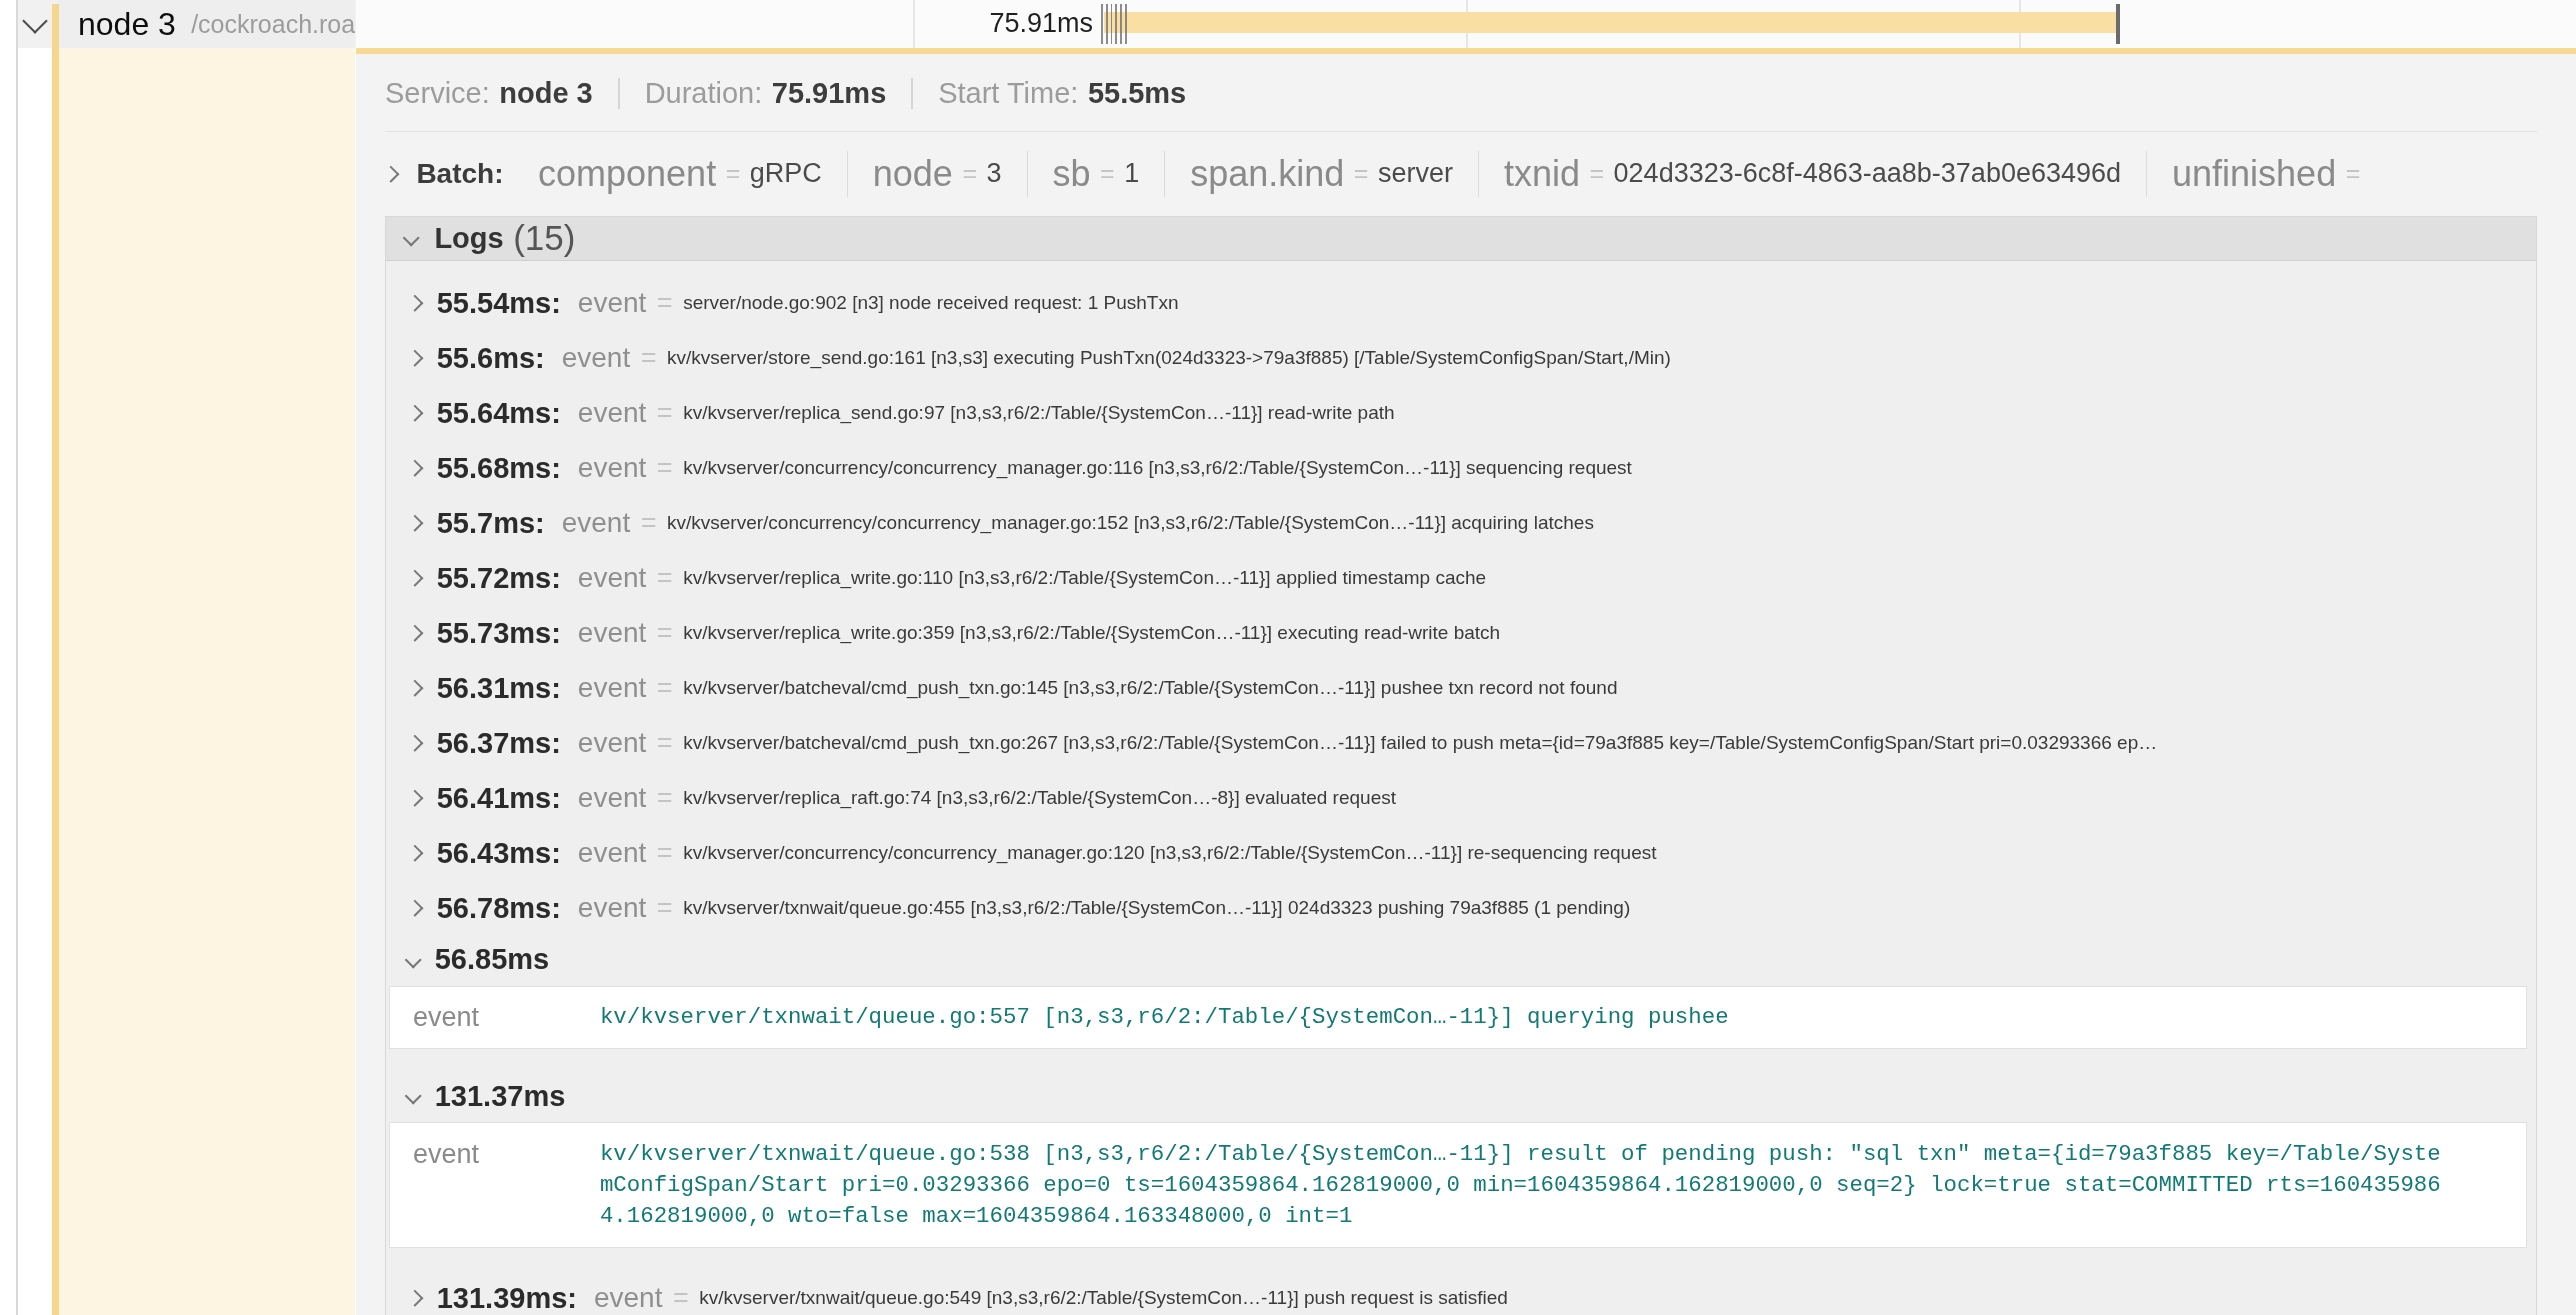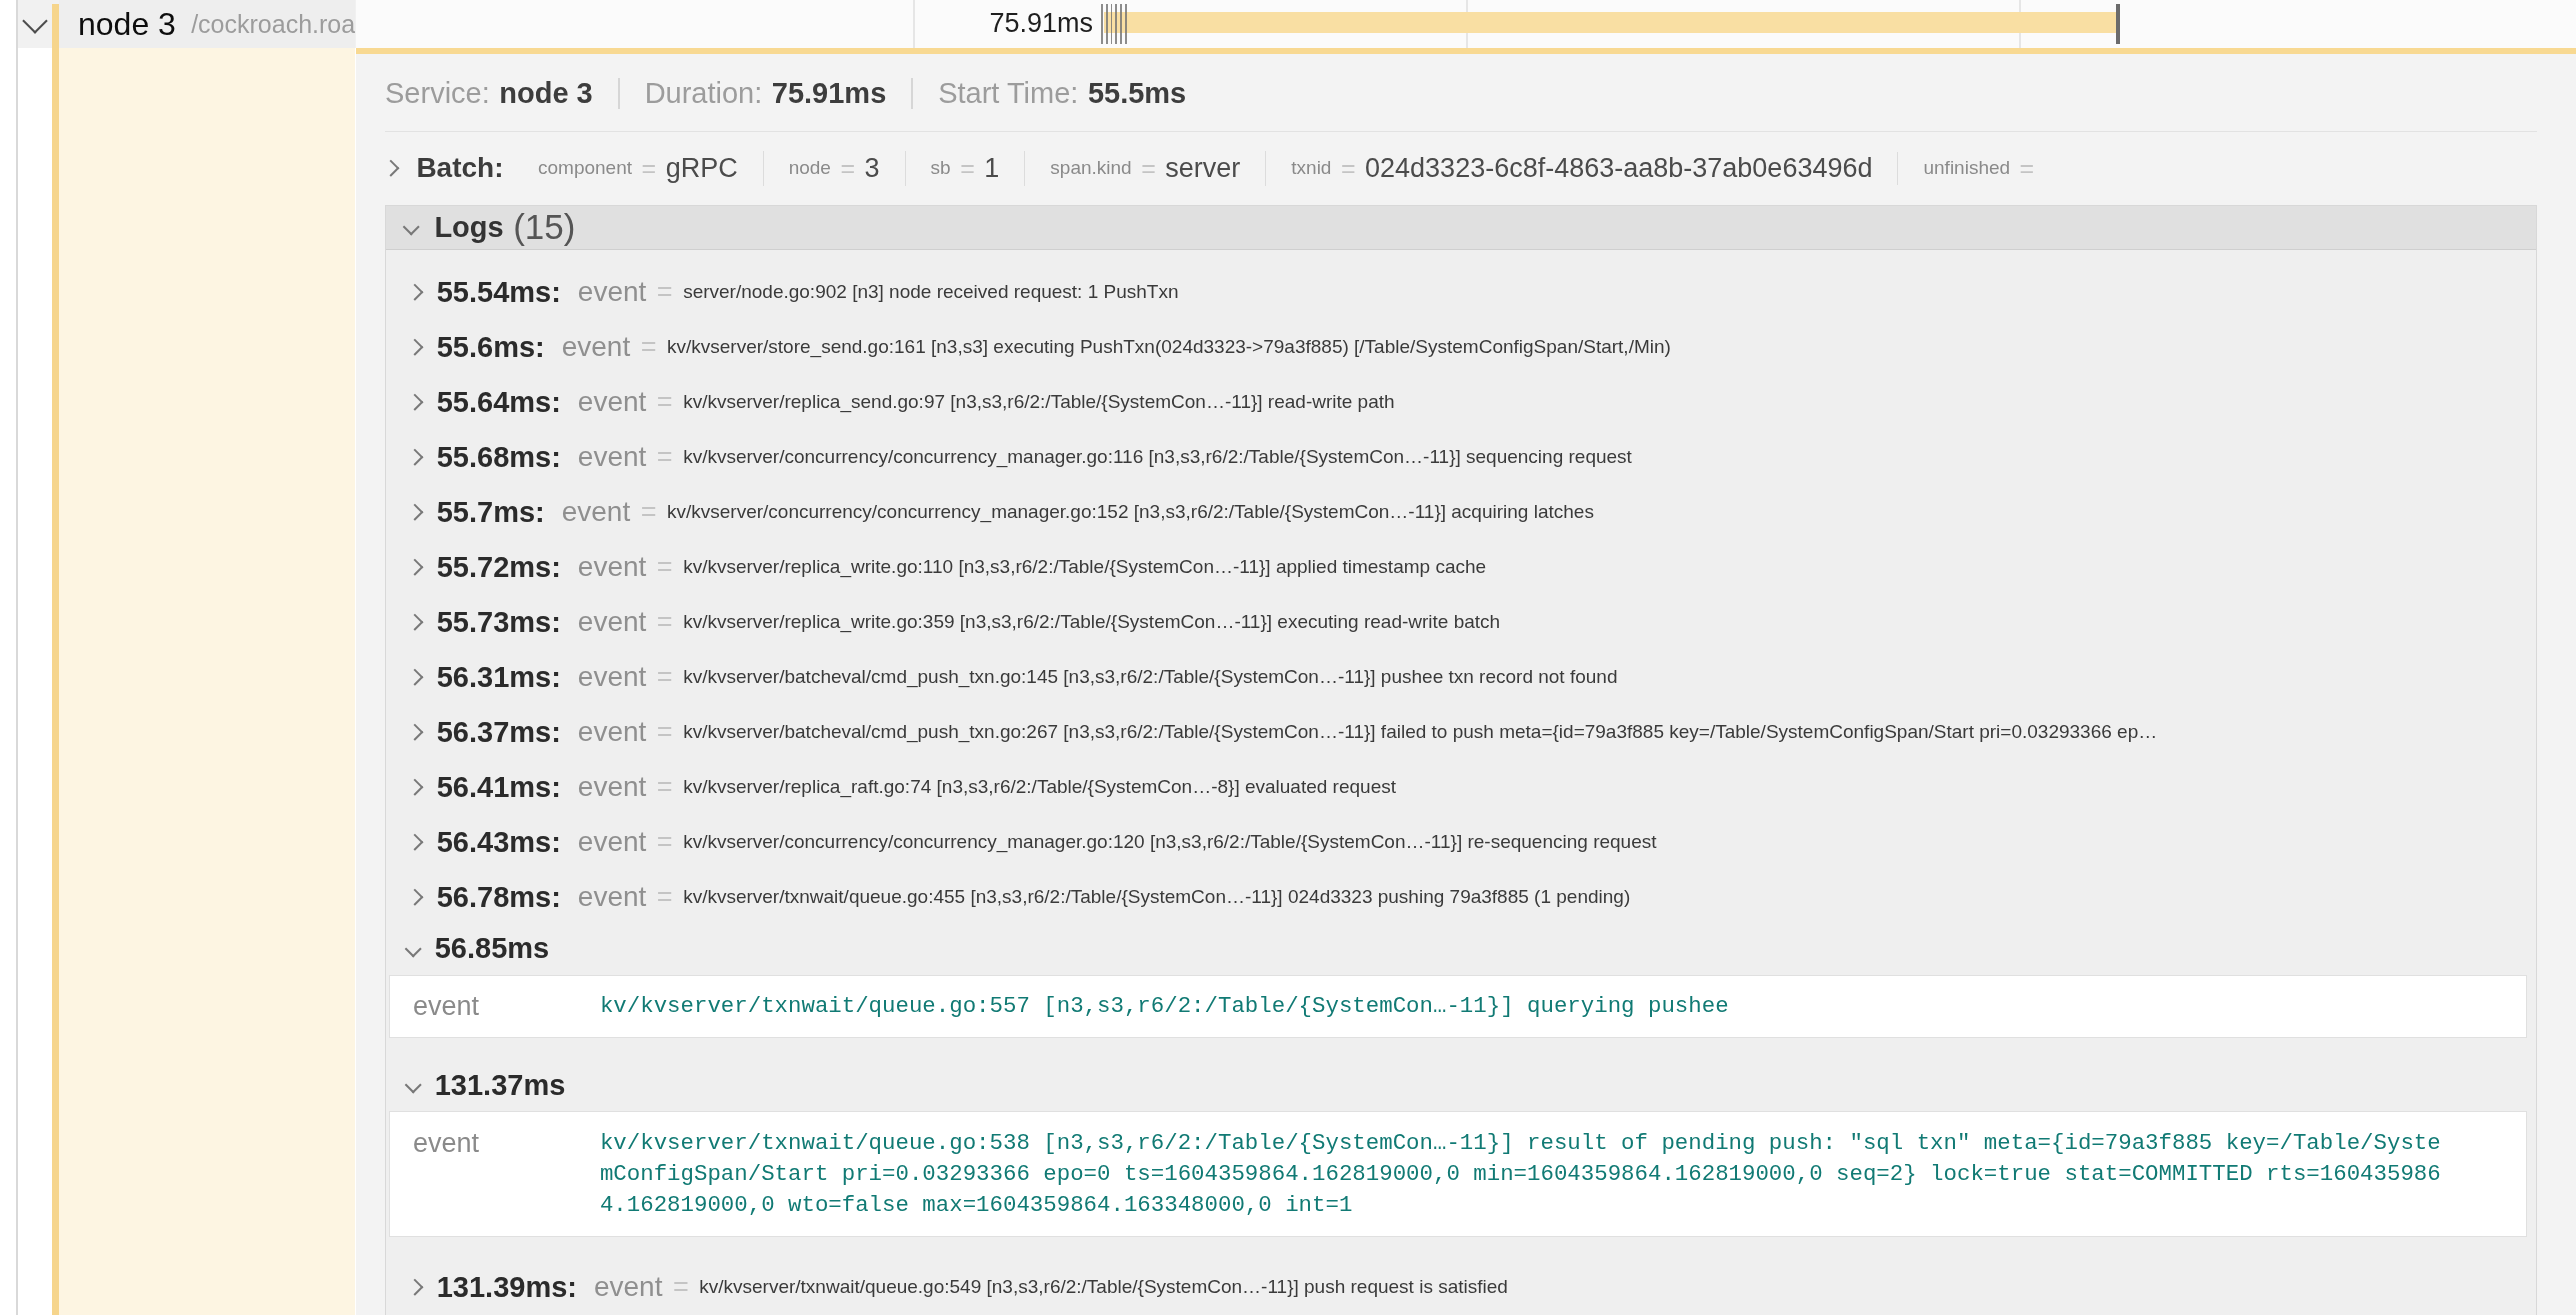--- a/index.html
+++ b/index.html
@@ -42,21 +42,21 @@
   .meta { display:flex; align-items:center; white-space:nowrap; }
   .meta .ml { font-size:29px; color:#9c9c9c; }
   .meta .mv { font-size:29px; font-weight:bold; color:#3d3d3d; margin-left:9.5px; }
   .meta .msep { display:inline-block; width:1.9px; height:30.5px; background:#d6d6d6; margin:0 25px; }
 
   .tags-row { display:flex; align-items:center; padding:19px 0 17px; }
   .tags-row .chev { margin-right:19px; }
   .tags-label { font-size:28px; font-weight:bold; color:#3c3c3c; margin-right:9.5px; }
   .tag { display:inline-flex; align-items:center; padding:1.9px 25px; white-space:nowrap; }
   .tag + .tag { border-left:1.9px solid #dcdcdc; }
-  .tk { font-size:19px; color:#8a8a8a; }
+  .tk { font-size:36px; color:#8a8a8a; }
   .teq { font-size:25px; color:#c4c4c4; margin:0 9.5px; }
   .tv { font-size:27px; color:#4b4b4b; }
 
   
   .logs-box { border:1.9px solid #d8d8d8; background:#efefef; margin-top:1.9px; }
   .logs-head { height:44px; background:#e0e0e0; border-bottom:1px solid #cfcfcf; display:flex; align-items:center; padding-left:19px; }
   .logs-head .chev { margin-right:17px; }
   .logs-title { font-size:29px; font-weight:bold; color:#333; }
   .logs-count { font-size:35px; color:#555; margin-left:9.5px; }
   .logs-body { padding-top:15.3px; }

